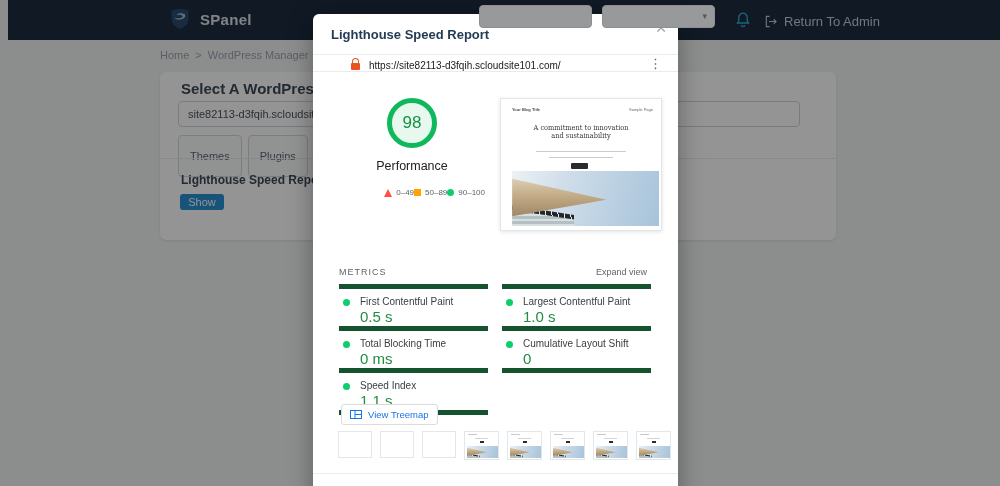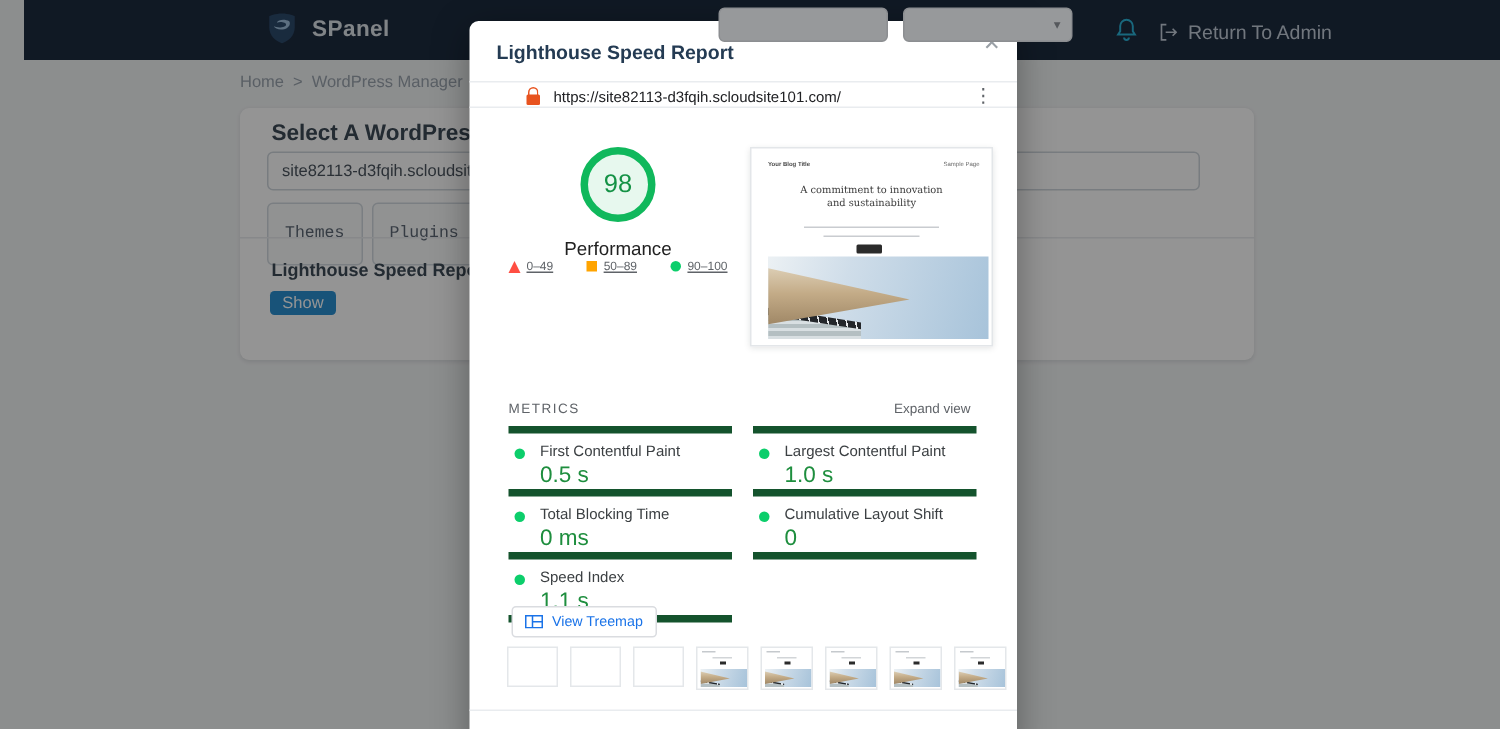--- a/index.html
+++ b/index.html
@@ -1,39 +1,39 @@
 <!DOCTYPE html>
 <html><head>
 <meta charset="utf-8">
 <style>
   html,body{margin:0;padding:0;background:#e8eaec;}
   #app{position:relative;width:1000px;height:486px;background:#f2f4f5;overflow:hidden;
        font-family:"Liberation Sans",sans-serif;-webkit-font-smoothing:antialiased;}
   
-  .hdr{position:absolute;top:0;left:16px;right:0;height:40px;background:#1d2b3f;}
+  .hdr{position:absolute;top:0;left:8px;right:0;height:40px;background:#1d2b3f;}
   .logo{position:absolute;left:160px;top:7px;display:flex;align-items:center;gap:8px;}
   .brand{color:#dde3e9;font-size:15px;font-weight:bold;letter-spacing:.3px;}
   .hdr-btn{position:absolute;top:5px;height:23px;background:#97999b;border-radius:4px;z-index:60;border:1px solid #8c8e91;box-sizing:border-box;}
   #hbtn1{left:479px;width:113px;}
   #hbtn2{left:602px;width:113px;display:flex;align-items:center;justify-content:flex-end;padding-right:7px;}
   .chev{color:#55585c;font-size:9px;line-height:1;}
   .bell{position:absolute;left:727px;top:11px;width:16px;height:18px;}
   .rta{position:absolute;left:756px;top:14px;display:flex;gap:7px;align-items:center;color:#c3cdd9;font-size:13px;}
   
   .crumbs{position:absolute;left:160px;top:49px;font-size:11px;color:#9aa4ae;display:flex;gap:6px;white-space:nowrap;}
   .crumbs .cur{color:#8d97a1;}
   
   .card{position:absolute;left:160px;top:72px;width:676px;height:168px;background:#fff;border-radius:6px;
         box-shadow:0 1px 3px rgba(20,30,40,.10);}
   .card-title{position:absolute;left:21px;top:8px;font-size:15px;font-weight:bold;color:#3d4a57;white-space:nowrap;}
   .site-input{position:absolute;left:18px;top:29px;width:622px;height:26px;border:1px solid #cfd6dc;border-radius:4px;
         font-size:11px;color:#4a545e;padding:0 9px;box-sizing:border-box;background:#fff;font-family:"Liberation Sans",sans-serif;}
   .tabs{position:absolute;left:18px;top:63px;display:flex;gap:6px;}
   .tab{height:24px;padding:8px 11px;display:flex;align-items:center;font-size:11px;color:#5d6875;background:#fafbfc;
-       border:1px solid #d3dae0;border-radius:4px;white-space:nowrap;font-family:Liberation Mono, monospace;}
+       border:1px solid #d3dae0;border-radius:4px;white-space:nowrap;}
   .card-div{position:absolute;left:0;right:0;top:86px;border-top:1px solid #e8ebee;}
   .section-title{position:absolute;left:21px;top:101px;font-size:12px;font-weight:bold;color:#3d4a57;}
   .show-btn{position:absolute;left:20px;top:122px;width:44px;height:16px;background:#2a8fd0;color:#fff;border:none;
        border-radius:3px;font-size:11px;font-family:"Liberation Sans",sans-serif;}
   
   .overlay{position:absolute;inset:0;background:rgba(0,0,0,.42);z-index:40;}
   
   .modal{position:absolute;left:313px;top:14px;width:365px;height:486px;background:#fff;border-radius:6px 6px 0 0;
          z-index:50;box-shadow:0 6px 24px rgba(0,0,0,.35);}
   .m-title{position:absolute;left:18px;top:13px;font-size:13px;font-weight:bold;color:#243b53;}
@@ -43,21 +43,21 @@
   .lock:before{content:"";position:absolute;top:-5px;left:1px;width:5px;height:6px;border:1.5px solid #e8531f;border-bottom:none;border-radius:4px 4px 0 0;}
   .url-text{position:absolute;left:56px;top:46px;font-size:10px;color:#202124;}
   .kebab{position:absolute;right:16px;top:42px;font-size:13px;color:#5f6368;letter-spacing:0;}
   
   .score-col{position:absolute;left:20px;top:84px;width:158px;text-align:center;}
   .gauge{margin:0 auto;width:40px;height:40px;border:5px solid #10b85c;border-radius:50%;background:#e7f8ee;
          display:flex;align-items:center;justify-content:center;font-size:17px;font-weight:500;color:#149245;}
   .perf-label{margin-top:11px;font-size:12.5px;color:#212121;}
   .disclaimer{margin:6px auto 0;width:146px;font-size:8.5px;line-height:11px;color:#5f6368;}
   .dis-link{color:#1a73e8;}
-  .legend{margin-top:0;display:flex;justify-content:space-between;padding:0 6px;font-size:8px;color:#5f6368;text-decoration:underline;}
+  .legend{margin-top:15px;display:flex;justify-content:flex-end;padding:0 6px;font-size:8px;color:#5f6368;}
   .leg-item{display:flex;align-items:center;gap:4px;}
   .tri{width:0;height:0;border-left:4.5px solid transparent;border-right:4.5px solid transparent;border-bottom:8px solid #ff4e42;}
   .sq{width:7px;height:7px;background:#ffa400;}
   .dotg{width:7px;height:7px;border-radius:50%;background:#0cce6b;}
   
   .preview{position:absolute;left:187px;top:84px;width:160px;height:131px;background:#fff;border:1px solid #e3e6e9;
            box-shadow:0 1px 4px rgba(60,64,67,.15);overflow:hidden;}
   .pv-brand{position:absolute;left:7%;top:6%;font-size:8px;transform:scale(.5);transform-origin:left top;color:#4a4a4a;font-weight:bold;white-space:nowrap;}
   .pv-nav{position:absolute;right:5%;top:6%;font-size:8px;transform:scale(.5);transform-origin:right top;color:#6a6a6a;white-space:nowrap;}
   .pv-h{position:absolute;left:0;right:0;top:18%;text-align:center;font-family:"DejaVu Serif",serif;font-size:10px;

